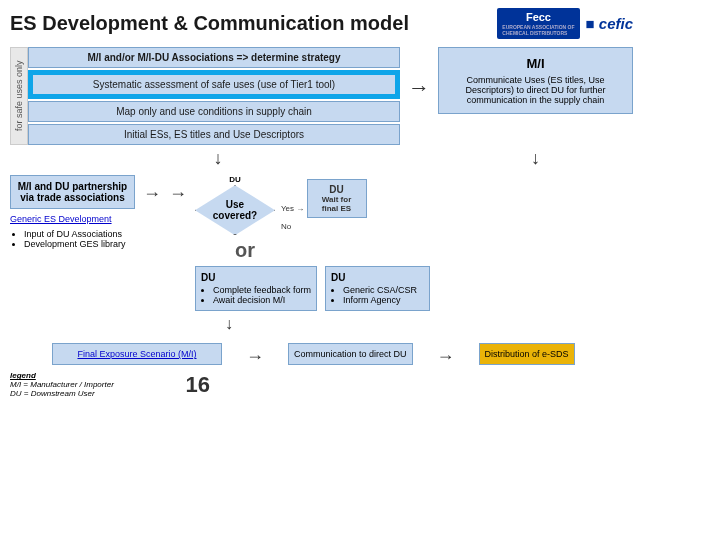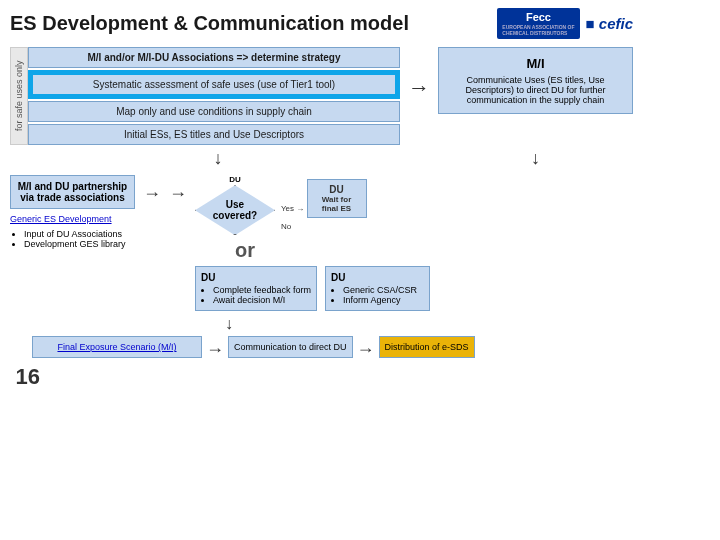--- a/index.html
+++ b/index.html
@@ -137,22 +137,22 @@
       display: flex;
       align-items: center;
       justify-content: center;
       font-size: 8px;
       font-weight: bold;
       text-align: center;
       padding: 0 10px;
     }
     .bottom-row {
       display: flex;
-      gap: 4px;
-      margin-top: 3px;
+      gap: 24px;
+      margin-top: 10px;
       align-items: center;
     }
     .last-row {
       display: flex;
       gap: 10px;
       margin-top: 6px;
       align-items: flex-start;
     }
     .legend-col {
       min-width: 160px;
@@ -311,17 +311,22 @@
       <div style="background:#c6d9f0;border:1px solid #7aa3cc;padding:5px 10px;font-size:9px;text-align:center;min-width:170px;">
         <a href="#" style="color:#0000cc;text-decoration:underline;">Final Exposure Scenario (M/I)</a>
       </div>
       <div style="font-size:18px;color:#333;">→</div>
       <div style="background:#c6d9f0;border:1px solid #7aa3cc;padding:5px;font-size:9px;text-align:center;min-width:80px;">Communication to direct DU</div>
       <div style="font-size:18px;color:#333;">→</div>
       <div style="background:#eab308;border:1px solid #7aa3cc;padding:5px;font-size:9px;text-align:center;min-width:80px;">Distribution of e-SDS</div>
     </div>
 
     <div class="last-row">
+      <div class="legend-col">
+        <div class="leg-title">legend</div>
+        <div>M/I = Manufacturer / Importer</div>
+        <div>DU = Downstream User</div>
+      </div>
       <div class="page-num-col">16</div>
     </div>
 
   </div>
 </div>
 
 </body></html>

